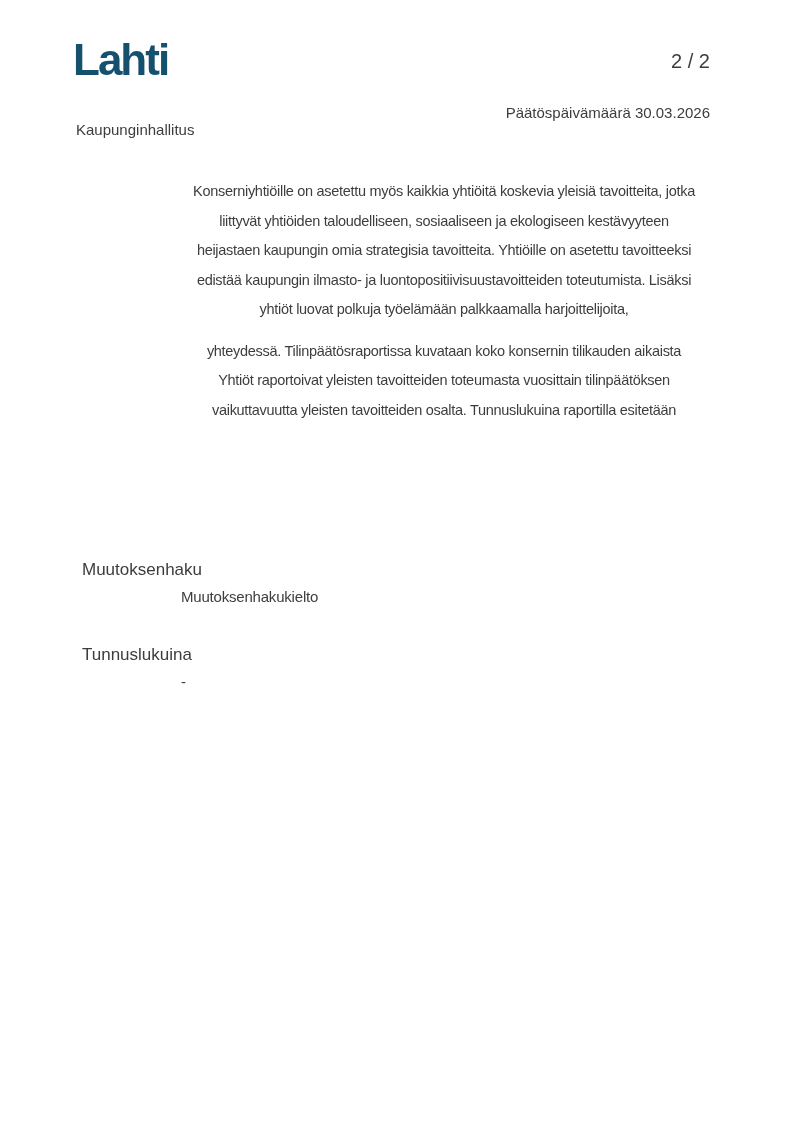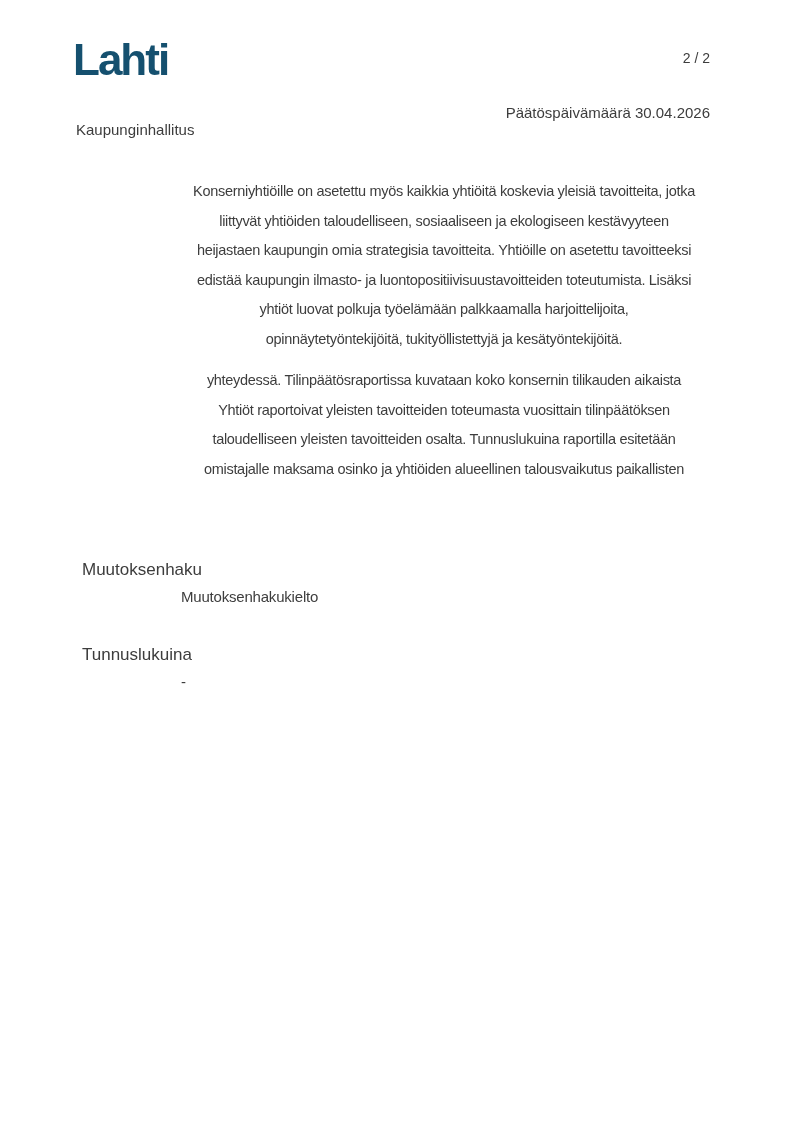--- a/index.html
+++ b/index.html
@@ -23,21 +23,21 @@
     font-size: 44px;
     font-weight: bold;
     letter-spacing: -2px;
     color: #15506F;
     line-height: 1;
   }
   .page-num {
     position: absolute;
     top: 50px;
     right: 83px;
-    font-size: 14px;
+    font-size: 20px;
     color: #3d3d3d;
   }
   .committee {
     position: absolute;
     left: 76px;
     top: 121px;
     font-size: 15px;
   }
   .decision-date {
     position: absolute;
@@ -89,37 +89,35 @@
 <div class="page">
 
   <div class="logo" style="color: rgb(21, 80, 111);">Lahti</div>
 
   <div class="page-num">2 / 2</div>
 
   <div class="committee">Kaupunginhallitus</div>
 
   <div class="decision-date">
     <span>Päätöspäivämäärä</span>
-    <span>30.04.2026</span>
+    <span>30.03.2026</span>
   </div>
 
   <div class="bodytext">
     <div class="para">
       <div class="line">Konserniyhtiöille on asetettu myös kaikkia yhtiöitä koskevia yleisiä tavoitteita, jotka</div>
       <div class="line">liittyvät yhtiöiden taloudelliseen, sosiaaliseen ja ekologiseen kestävyyteen</div>
       <div class="line">heijastaen kaupungin omia strategisia tavoitteita. Yhtiöille on asetettu tavoitteeksi</div>
       <div class="line">edistää kaupungin ilmasto- ja luontopositiivisuustavoitteiden toteutumista. Lisäksi</div>
       <div class="line">yhtiöt luovat polkuja työelämään palkkaamalla harjoittelijoita,</div>
-      <div class="line">opinnäytetyöntekijöitä, tukityöllistettyjä ja kesätyöntekijöitä.</div>
     </div>
     <div class="para">
       <div class="line">yhteydessä. Tilinpäätösraportissa kuvataan koko konsernin tilikauden aikaista</div>
       <div class="line">Yhtiöt raportoivat yleisten tavoitteiden toteumasta vuosittain tilinpäätöksen</div>
-      <div class="line">taloudelliseen yleisten tavoitteiden osalta. Tunnuslukuina raportilla esitetään</div>
-      <div class="line">omistajalle maksama osinko ja yhtiöiden alueellinen talousvaikutus paikallisten</div>
+      <div class="line">vaikuttavuutta yleisten tavoitteiden osalta. Tunnuslukuina raportilla esitetään</div>
     </div>
   </div>
 
   <div class="section-heading h-muutoksenhaku">Muutoksenhaku</div>
 
   <div class="section-content c-muutoksenhaku">Muutoksenhakukielto</div>
 
   <div class="section-heading h-toimenpiteet">Tunnuslukuina</div>
 
   <div class="section-content c-toimenpiteet">-</div>

